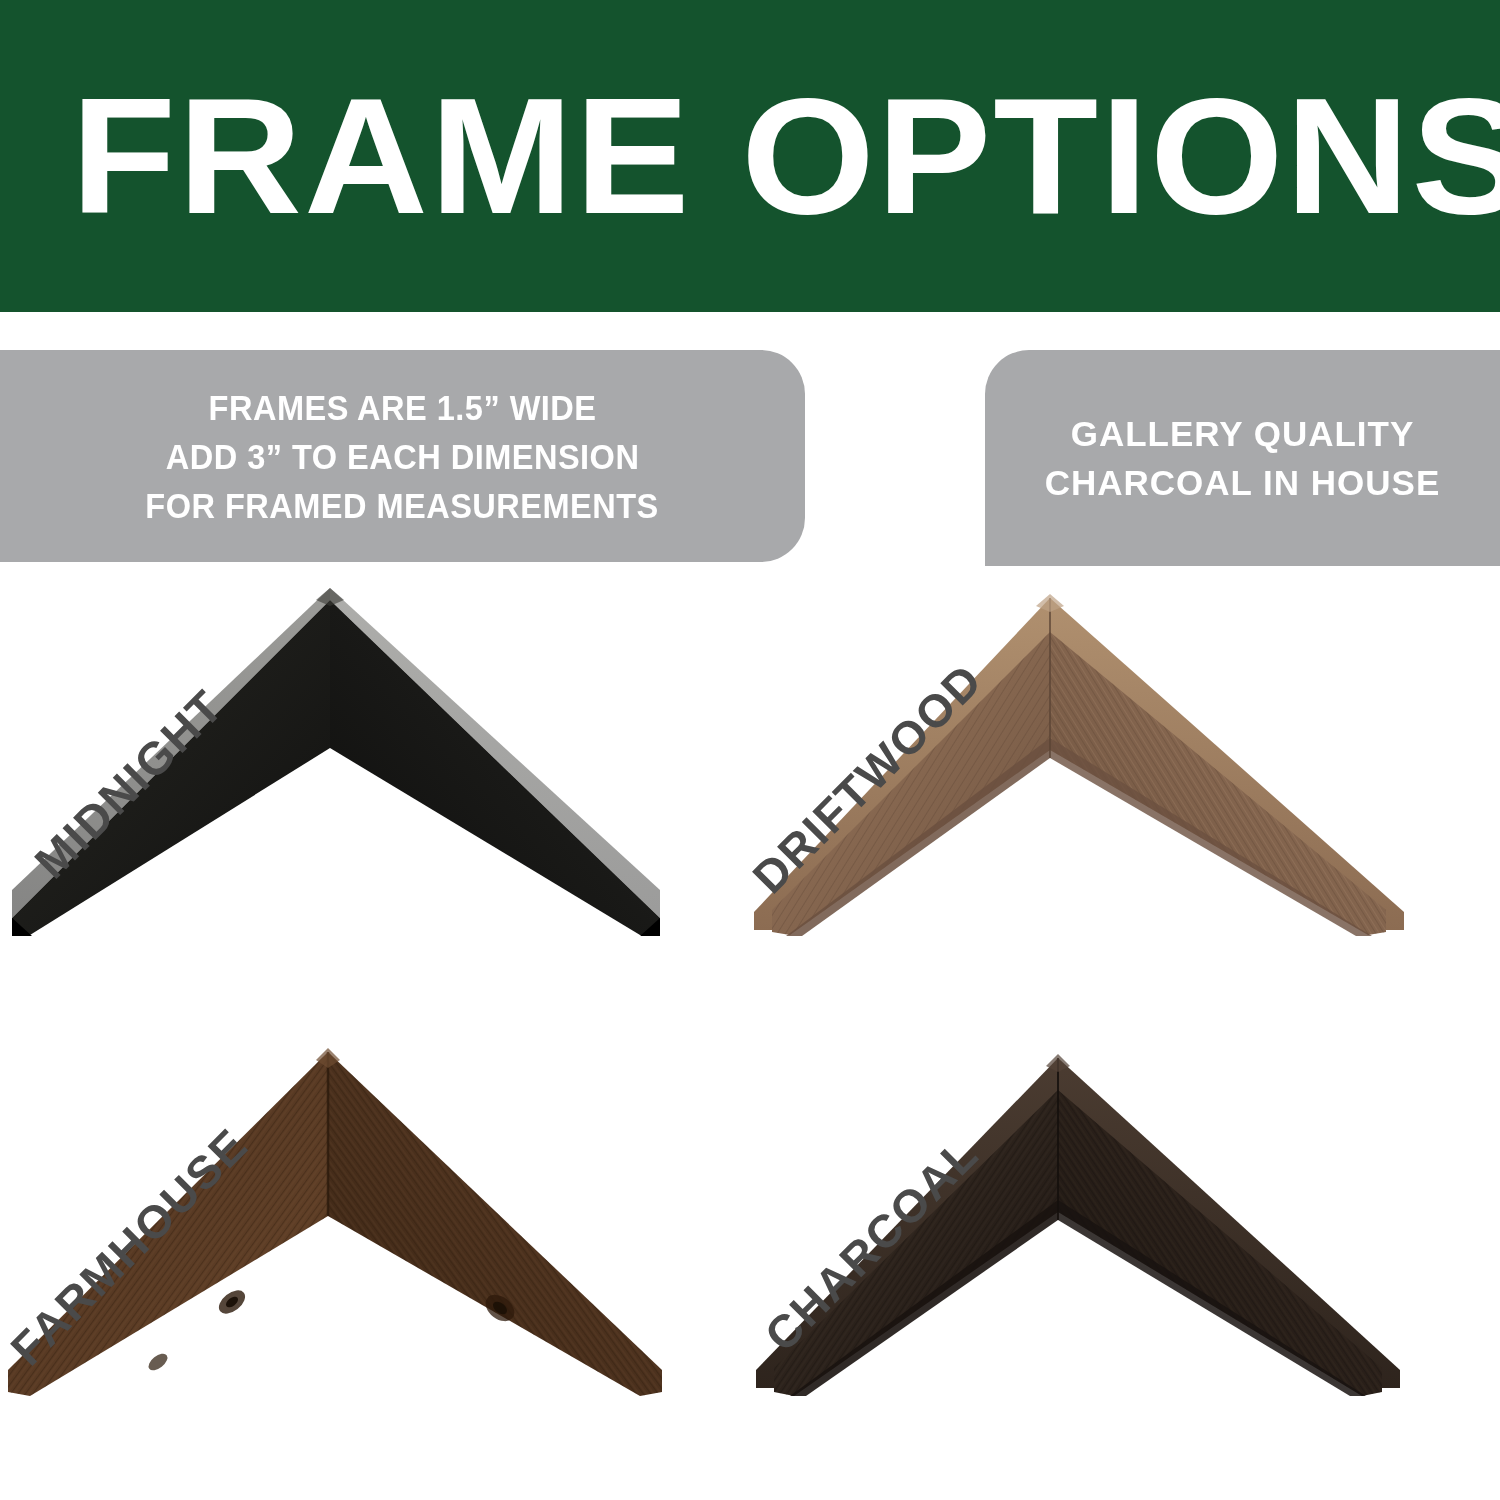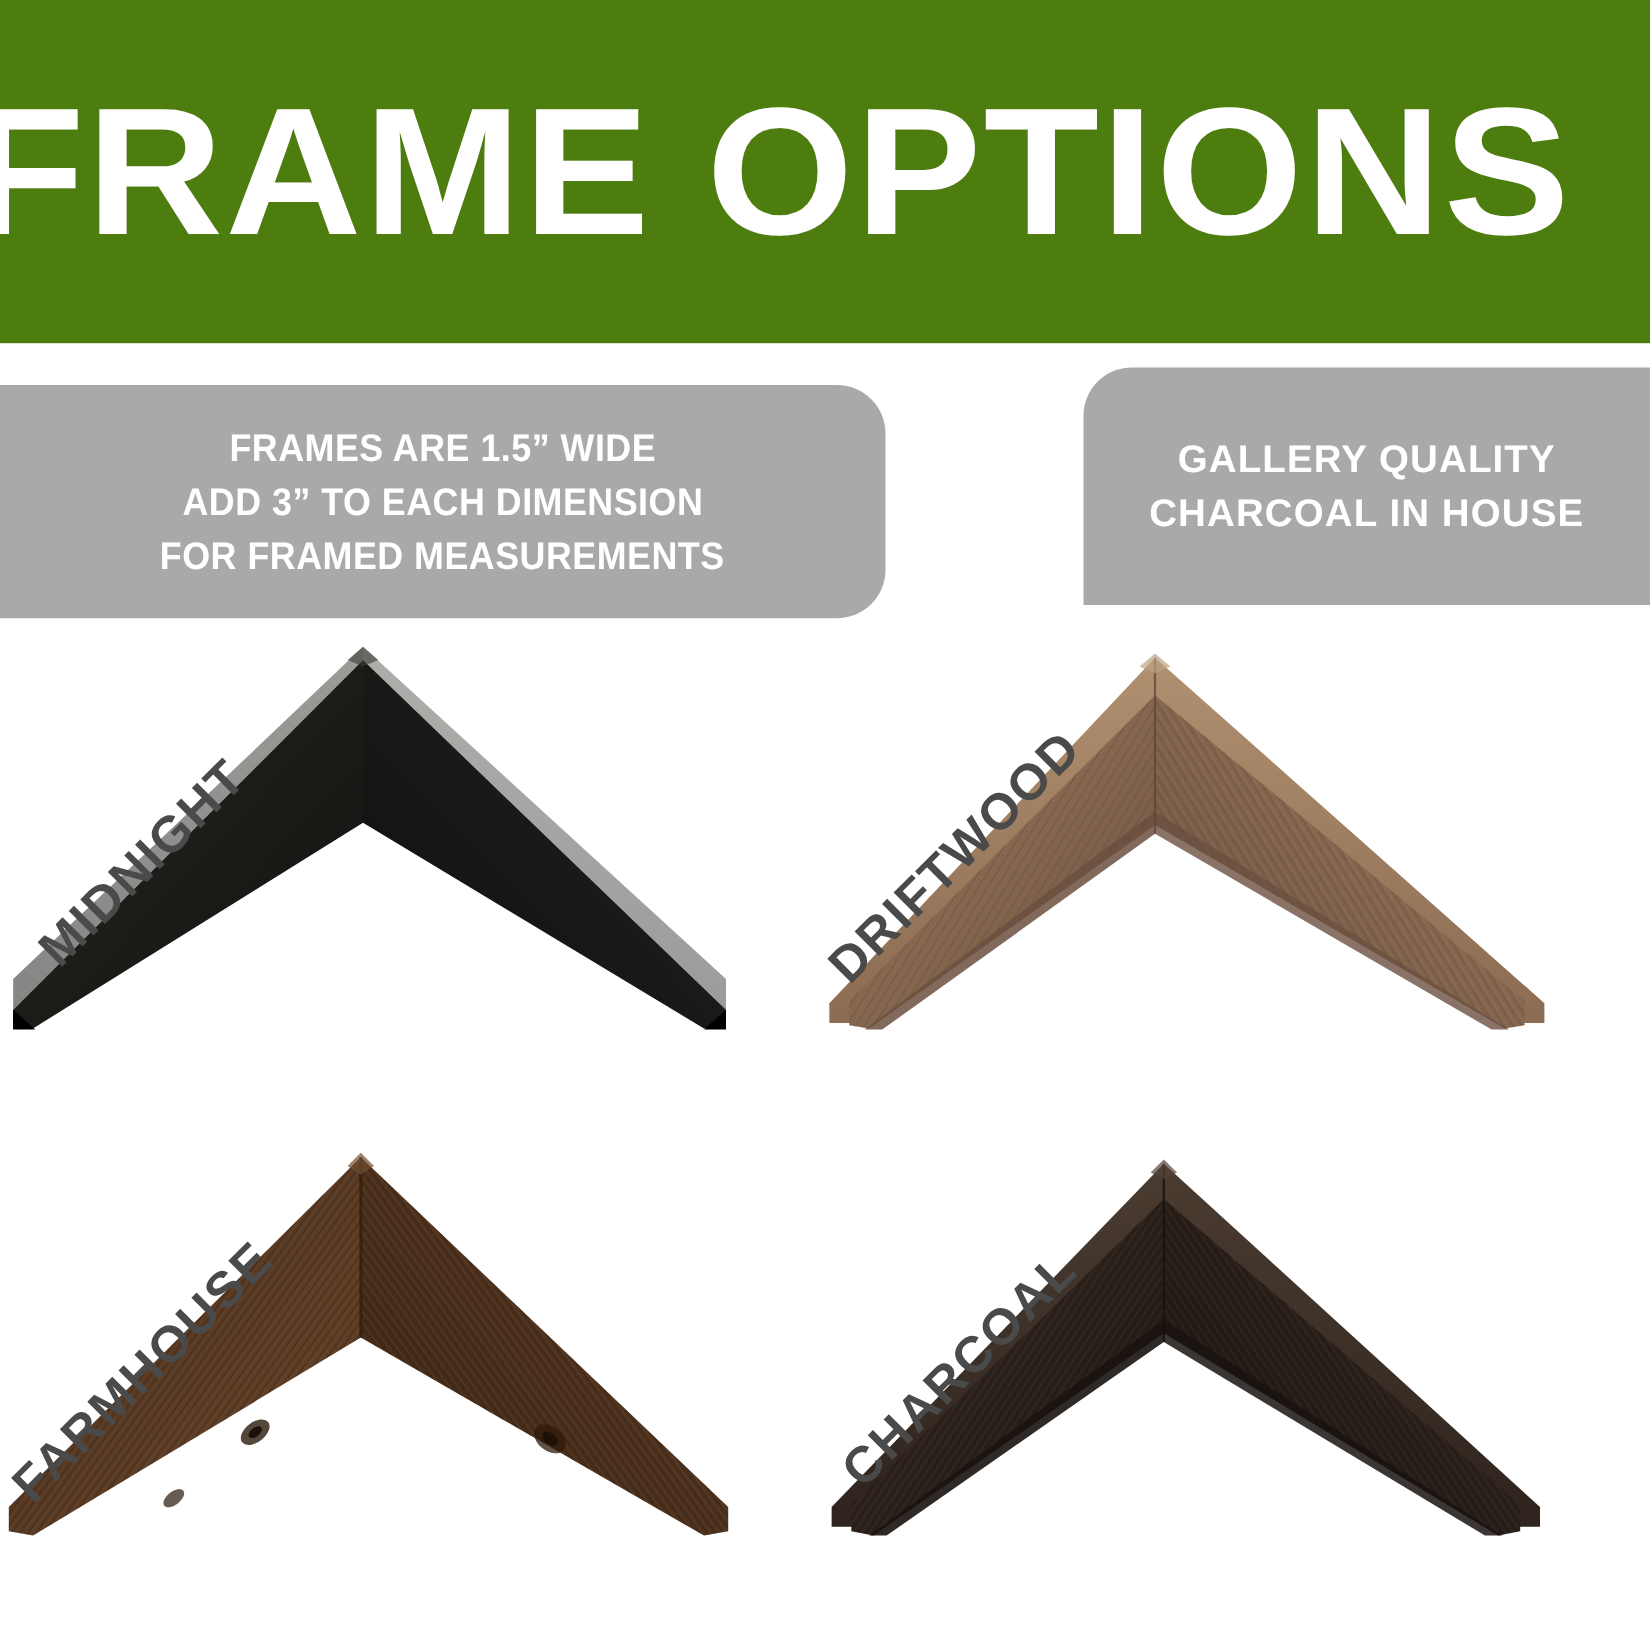--- a/index.html
+++ b/index.html
@@ -7,22 +7,22 @@
     width:1500px;height:1500px;
     background:#ffffff;
     font-family:"Liberation Sans", sans-serif;
     overflow:hidden;
     position:relative;
   }
 
   
   .banner{
     position:absolute;left:0;top:0;width:1500px;height:312px;
-    background:#4d7c0f;
-    display:flex;align-items:center;justify-content:flex-start;
+    background:#14532d;
+    display:flex;align-items:center;justify-content:flex-end;
   }
   .banner-title{
     color:#ffffff;
     font-family:"Liberation Sans", sans-serif;
     font-size:165px;
     font-weight:bold;
     letter-spacing:2px;
     line-height:1;
     transform:scaleX(1.04);
     white-space:nowrap;
@@ -37,21 +37,21 @@
     align-items:center;justify-content:center;
     color:#ffffff;
     text-align:center;
   }
   .info-left{
     left:0;top:350px;width:805px;height:212px;
     border-top-right-radius:44px;
     border-bottom-right-radius:44px;
   }
   .info-right{
-    left:985px;top:334px;width:515px;height:216px;
+    left:985px;top:350px;width:515px;height:216px;
     border-top-left-radius:44px;
   }
   .info-line{
     font-size:35px;
     font-weight:bold;
     line-height:1.40;
     letter-spacing:0.5px;
     white-space:nowrap;
   }
   .info-left .info-line{ transform:scaleX(0.93); }

